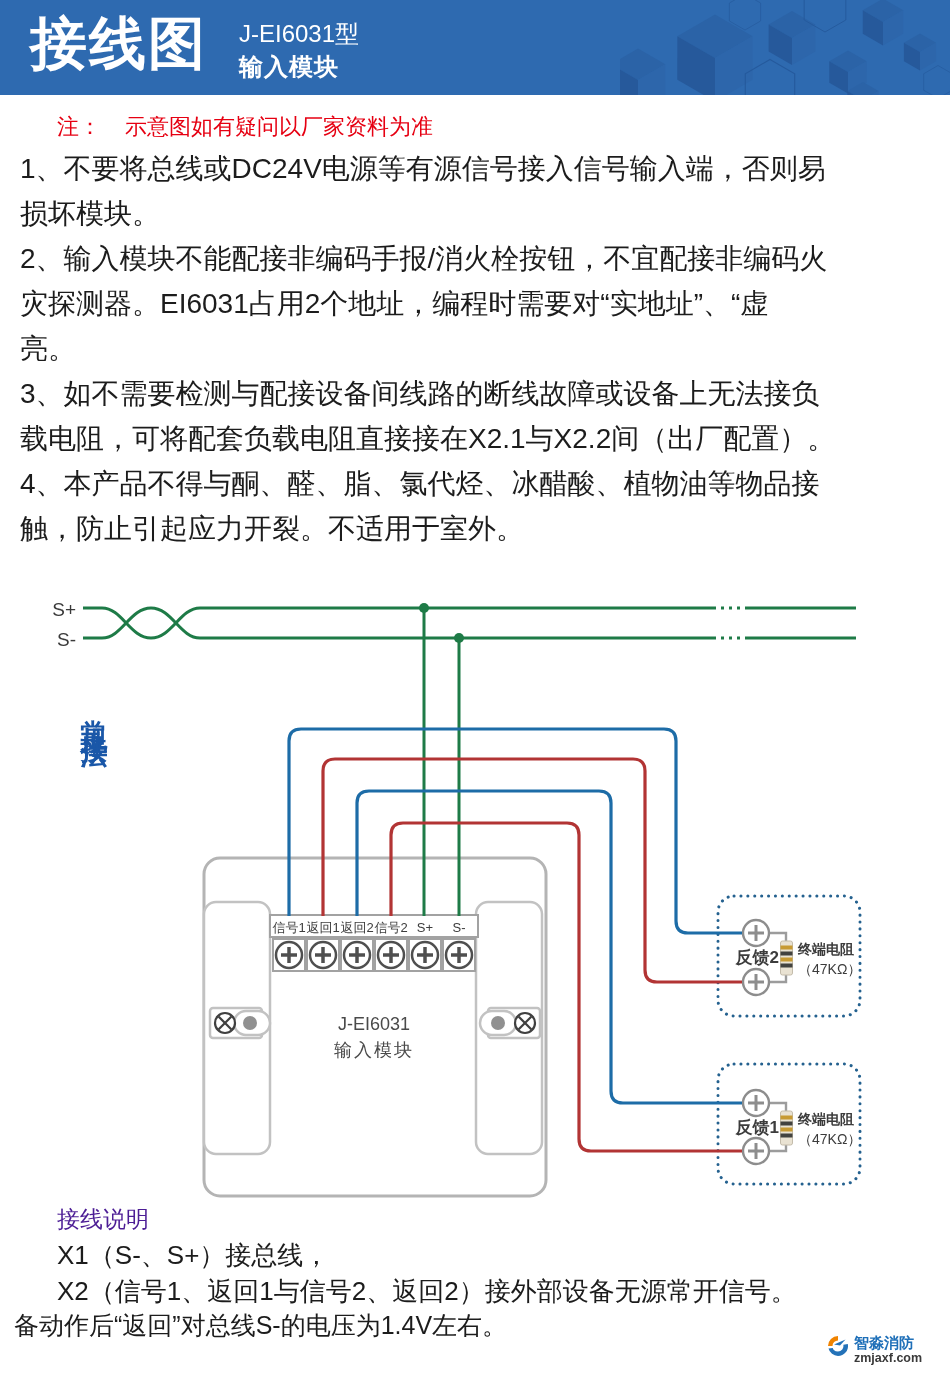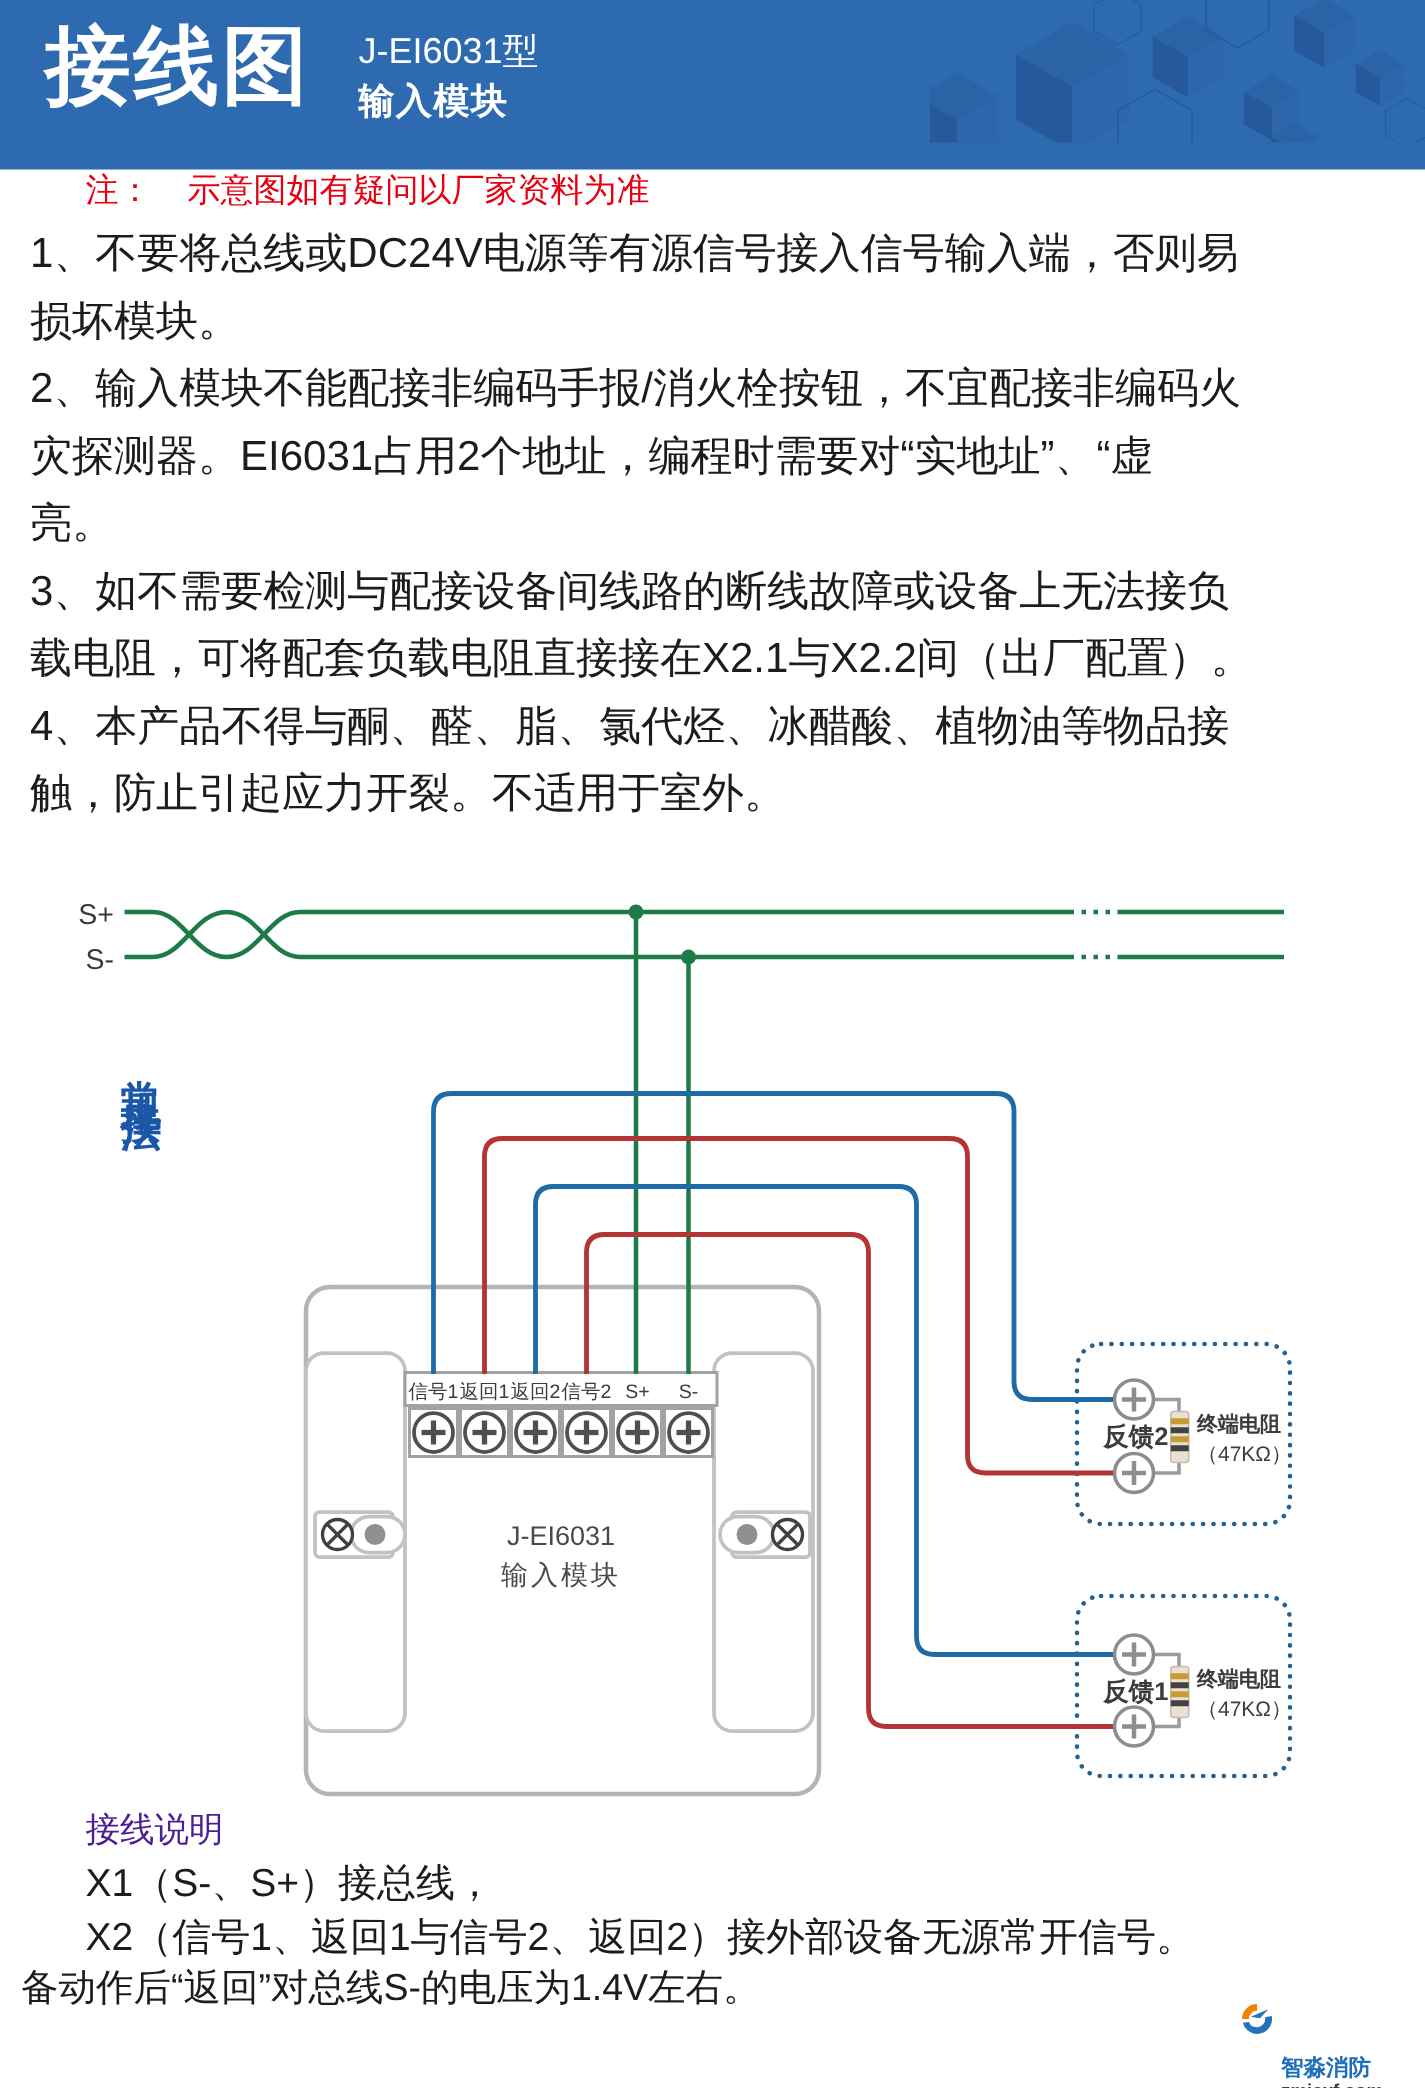--- a/index.html
+++ b/index.html
@@ -2,21 +2,21 @@
 <html><head>
 <meta charset="utf-8">
 <style>
   html,body{margin:0;padding:0;}
   body{
     width:950px;height:1392px;position:relative;background:#ffffff;
     font-family:"Liberation Sans","DejaVu Sans",sans-serif;
     overflow:hidden;
   }
   
-  .header{position:absolute;left:0;top:0;width:950px;height:113px;background:#2e6ab0;}
+  .header{position:absolute;left:0;top:0;width:950px;height:95px;background:#2e6ab0;}
   .header-title{position:absolute;left:30px;top:6px;font-size:57px;font-weight:bold;color:#ffffff;letter-spacing:2px;}
   .header-model{position:absolute;left:239px;top:18px;font-size:24px;font-weight:normal;color:#ffffff;}
   .header-product{position:absolute;left:239px;top:51px;font-size:24px;font-weight:bold;color:#ffffff;letter-spacing:1px;}
   .header-decor{position:absolute;right:0;top:0;}
   
   .note{position:absolute;left:57px;top:112px;font-size:22px;color:#e60012;}
   .note .gap{margin-left:24px;}
   
   .paras{position:absolute;left:20px;top:146px;width:912px;font-size:28px;line-height:45px;color:#1c1c1c;}
   .paras .pline{white-space:nowrap;}
@@ -29,21 +29,21 @@
   .diagram-svg{position:absolute;left:0;top:0;width:950px;height:1392px;}
   
   .wiring-heading{position:absolute;left:57px;top:1204px;font-size:23px;font-weight:normal;color:#4c1d95;}
   .wiring-line1{position:absolute;left:57px;top:1238px;font-size:26px;color:#1c1c1c;}
   .wiring-line2{position:absolute;left:57px;top:1274px;font-size:26px;color:#1c1c1c;}
   .wiring-note{position:absolute;left:14px;top:1308px;width:930px;font-size:25px;line-height:35px;color:#1c1c1c;}
   .wiring-note .pline{white-space:nowrap;}
   
   .logo{position:absolute;left:826px;top:1334px;display:flex;align-items:flex-start;}
   .logo-txt{margin-left:4px;display:flex;flex-direction:column;}
-  .logo-name{font-size:15px;font-weight:bold;color:#1e6fb8;line-height:17px;margin-top:36px;}
+  .logo-name{font-size:15px;font-weight:bold;color:#1e6fb8;line-height:17px;}
   .logo-site{font-size:12.5px;font-weight:bold;color:#3a3a3a;line-height:15px;}
   
   .green-w{stroke:#1e7b47;stroke-width:3;fill:none;}
   .blue-w{stroke:#1d6ca7;stroke-width:3.2;fill:none;}
   .red-w{stroke:#b23434;stroke-width:3.2;fill:none;}
   .shell{stroke:#b4b4b4;stroke-width:3;fill:#ffffff;}
   .inner-line{stroke:#c2c2c2;stroke-width:2.5;fill:#ffffff;}
   .t-box{stroke:#a2a2a2;stroke-width:2;fill:#ffffff;}
   .screw-dark{stroke:#4f4f4f;fill:none;}
   .screw-gray{stroke:#8d8d8d;fill:#ffffff;}

